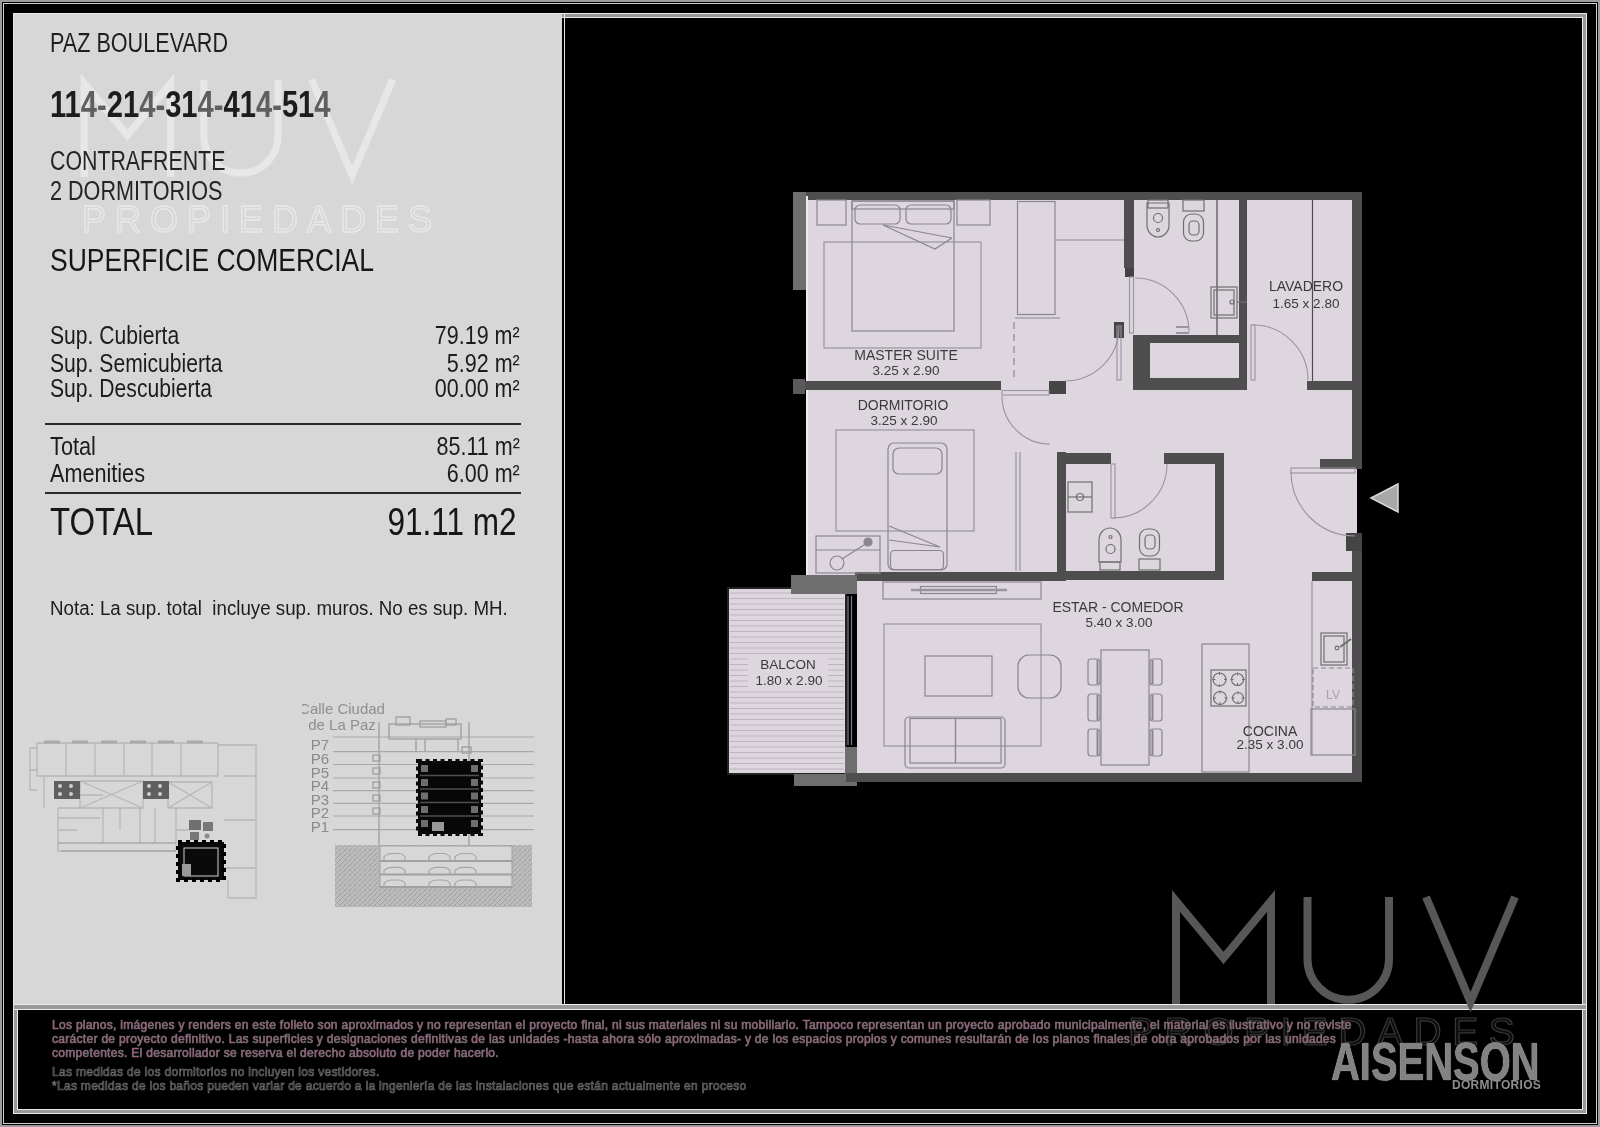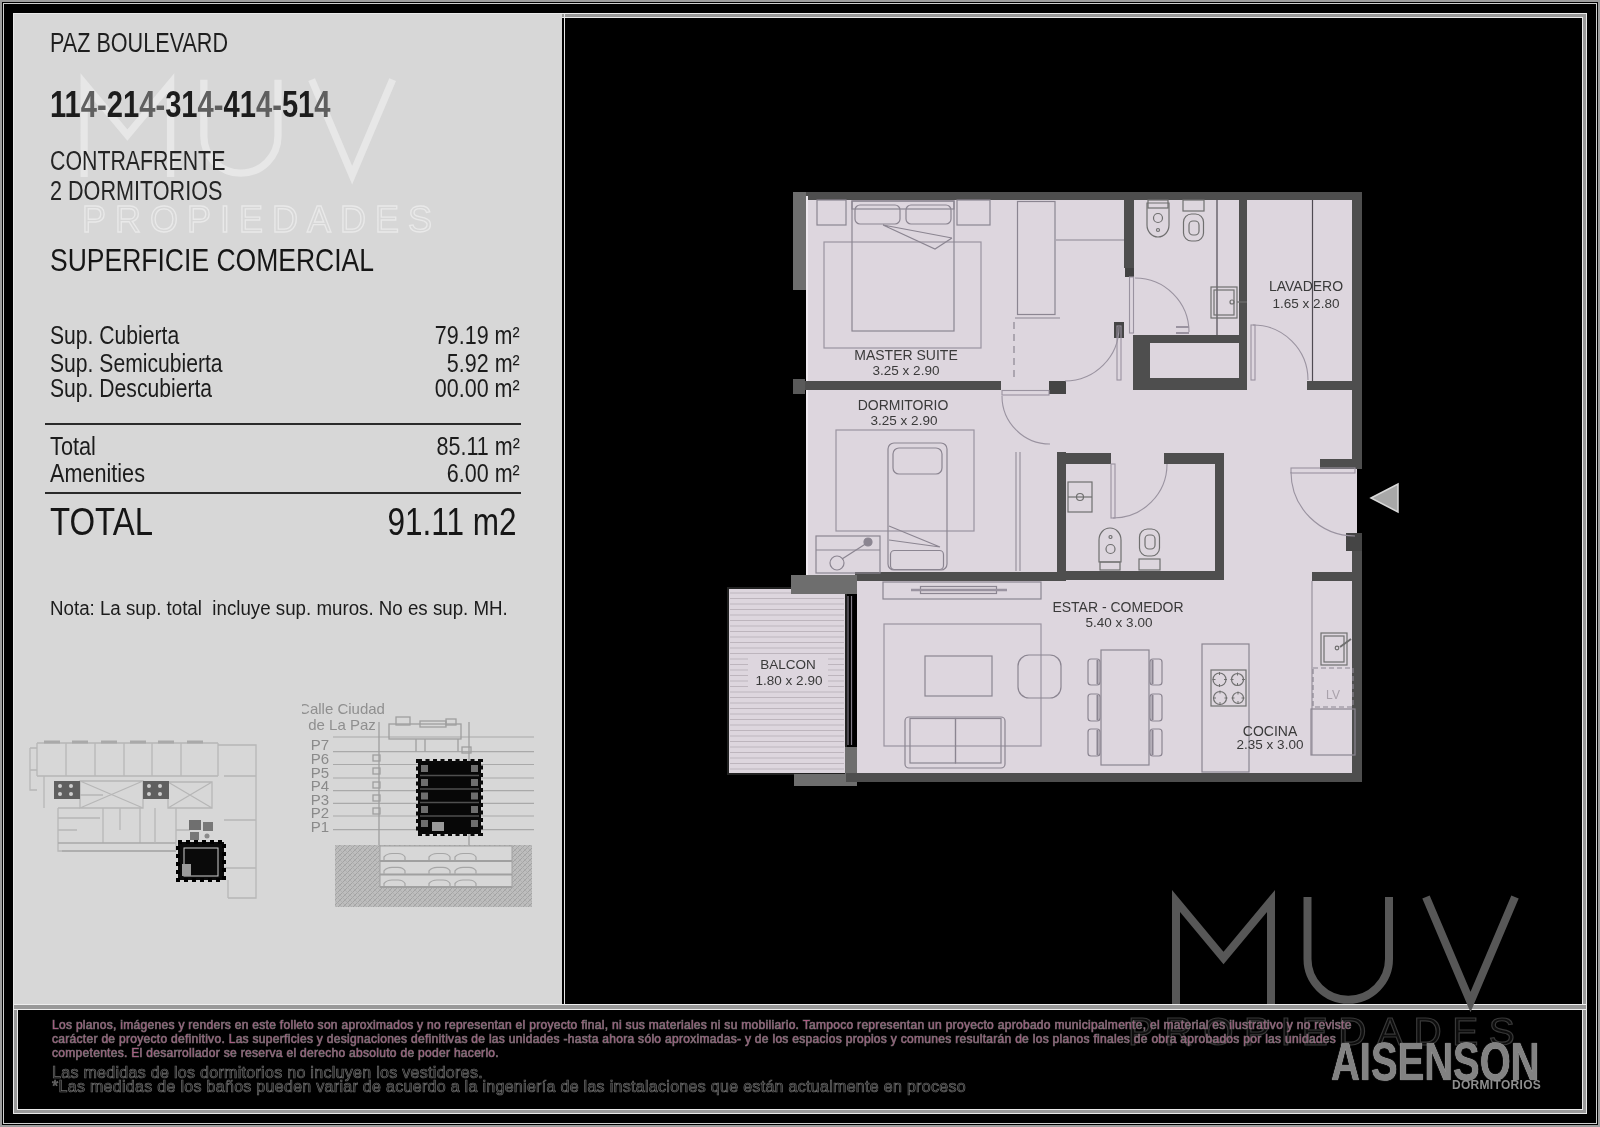--- a/index.html
+++ b/index.html
@@ -493,15 +493,15 @@
 
 <div class="abs txL" style="left:1331px;top:1030px;font-size:54px;font-weight:bold;color:#828282;transform:scaleX(0.74);text-shadow:0 0 1px #ededed;">AISENSON</div>
 
 <div class="abs txL" style="left:1452px;top:1078px;font-size:12px;font-weight:bold;color:#8e8e8e;letter-spacing:0.3px;">DORMITORIOS</div>
 
 <div class="abs" style="left:52px;top:1019px;width:1530px;font-size:12px;line-height:13.8px;letter-spacing:0.3px;color:#ec4899;-webkit-text-stroke:0.7px #6e6e6e;">
 Los planos, imágenes y renders en este folleto son aproximados y no representan el proyecto final, ni sus materiales ni su mobiliario. Tampoco representan un proyecto aprobado municipalmente, el material es ilustrativo y no reviste<br>
 carácter de proyecto definitivo. Las superficies y designaciones definitivas de las unidades -hasta ahora sólo aproximadas- y de los espacios propios y comunes resultarán de los planos finales de obra aprobados por las unidades<br>
 competentes. El desarrollador se reserva el derecho absoluto de poder hacerlo.</div>
 
-<div class="abs" style="left:52px;top:1066px;width:1530px;font-size:16px;line-height:13.5px;letter-spacing:0.3px;color:#131313;-webkit-text-stroke:0.7px #6e6e6e;">
+<div class="abs" style="left:52px;top:1066px;width:1530px;font-size:12px;line-height:13.5px;letter-spacing:0.3px;color:#131313;-webkit-text-stroke:0.7px #6e6e6e;">
 Las medidas de los dormitorios no incluyen los vestidores.<br>
 *Las medidas de los baños pueden variar de acuerdo a la ingeniería de las instalaciones que están actualmente en proceso</div>
 
 </body></html>

